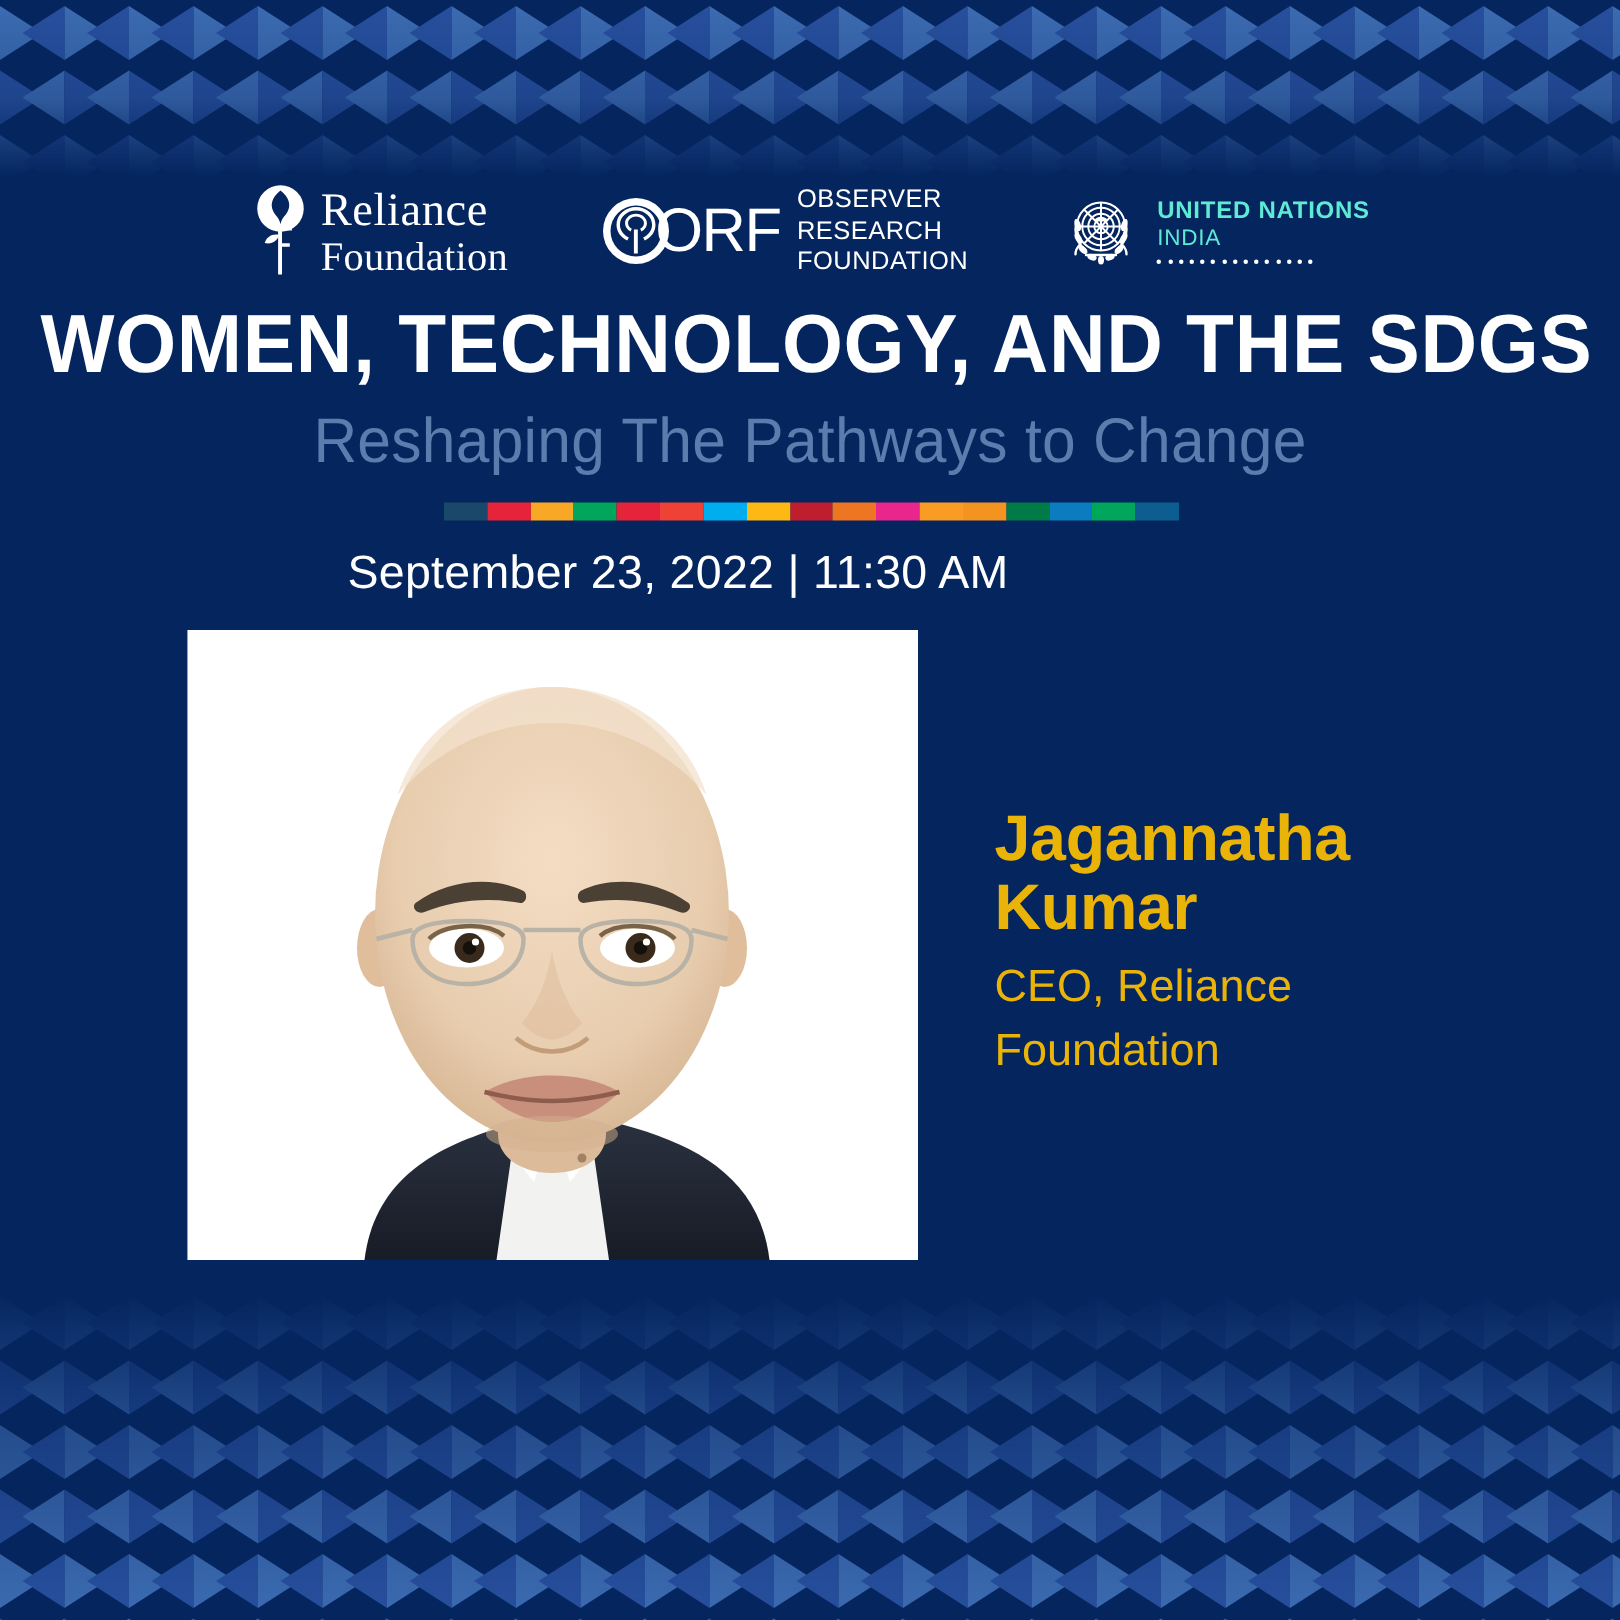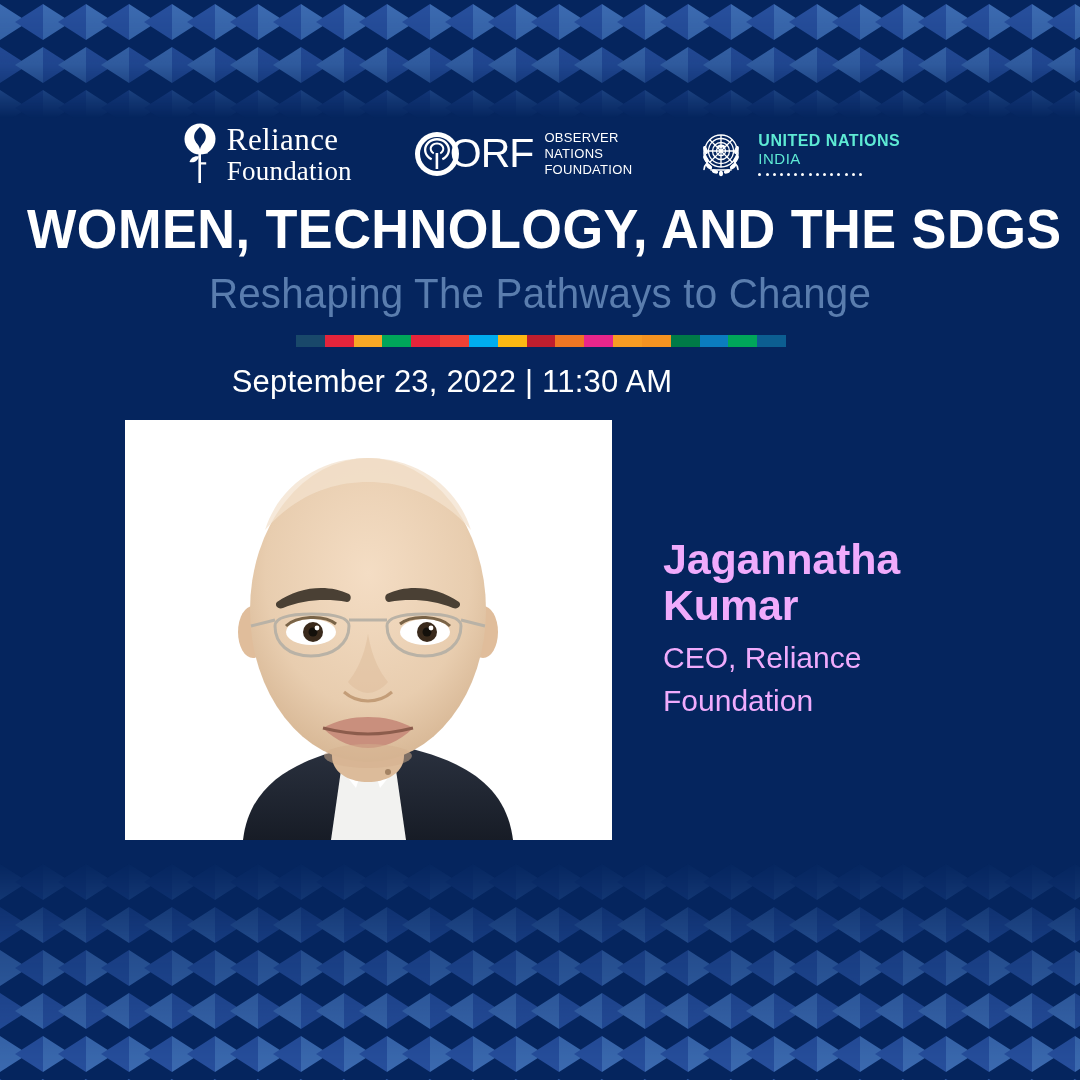--- a/index.html
+++ b/index.html
@@ -68,21 +68,21 @@
     font-size: 41px;
     font-weight: normal;
     letter-spacing: -1px;
     margin-left: -10px;
     line-height: 1;
     font-family: "Liberation Sans", sans-serif;
   }
   .orf-text {
     margin-left: 11px;
     color: #ffffff;
-    font-size: 13px;
+    font-size: 17px;
     line-height: 1.22;
     letter-spacing: .3px;
     font-family: "Liberation Sans", sans-serif;
   }
 
   
   .un-mark { width: 54px; height: 52px; flex: 0 0 auto; }
   .un-text { margin-left: 10px; color: #5eead4; line-height: 1.1; }
   .un-text .un1 { font-size: 16px; font-weight: bold; letter-spacing: .5px; }
   .un-text .un2 { font-size: 15px; letter-spacing: .5px; margin-top: 1px; }
@@ -151,21 +151,21 @@
     overflow: hidden;
   }
   #portrait svg { display: block; width: 100%; height: 100%; }
 
   
   .speaker {
     position: absolute;
     left: 663px;
     top: 536px;
     width: 400px;
-    color: #f0abfc;
+    color: #eab308;
   }
   .speaker .name {
     font-size: 43px;
     font-weight: bold;
     line-height: 1.07;
     letter-spacing: -.2px;
   }
   .speaker .role {
     font-size: 30px;
     font-weight: normal;
@@ -226,21 +226,21 @@
         <circle cx="23" cy="23" r="17" fill="#05255e"></circle>
         <g fill="#ffffff">
           <rect x="21.6" y="22" width="2.6" height="16"></rect>
           <path d="M23 7c-7.2 0-13 5.3-13 11.8 0 4.6 2.9 8.6 7.2 10.5l1-2c-3.5-1.6-5.9-4.8-5.9-8.5C12.3 13.6 17.1 9.4 23 9.4s10.7 4.2 10.7 9.4c0 3.7-2.4 6.9-5.9 8.5l1 2c4.3-1.9 7.2-5.9 7.2-10.5C36 12.3 30.2 7 23 7z"></path>
           <path d="M23 11.5c-4 0-7.3 2.8-7.3 6.3 0 2.3 1.5 4.4 3.7 5.5l.8-1.8c-1.5-.8-2.5-2.2-2.5-3.7 0-2.4 2.4-4.4 5.3-4.4s5.3 2 5.3 4.4c0 1.5-1 2.9-2.5 3.7l.8 1.8c2.2-1.1 3.7-3.2 3.7-5.5 0-3.5-3.3-6.3-7.3-6.3z"></path>
         </g>
       </svg>
       <span class="orf-letters">ORF</span>
       <div class="orf-text">
         <div>OBSERVER</div>
-        <div>NATIONS</div>
+        <div>RESEARCH</div>
         <div>FOUNDATION</div>
       </div>
     </div>
 
     <div class="logo">
       <svg class="un-mark" viewBox="0 0 54 52" xmlns="http://www.w3.org/2000/svg">
         <g fill="none" stroke="#ffffff" stroke-width="1.3">
           <circle cx="27" cy="23" r="16"></circle>
           <circle cx="27" cy="23" r="12.5"></circle>
           <circle cx="27" cy="23" r="8.5"></circle>

